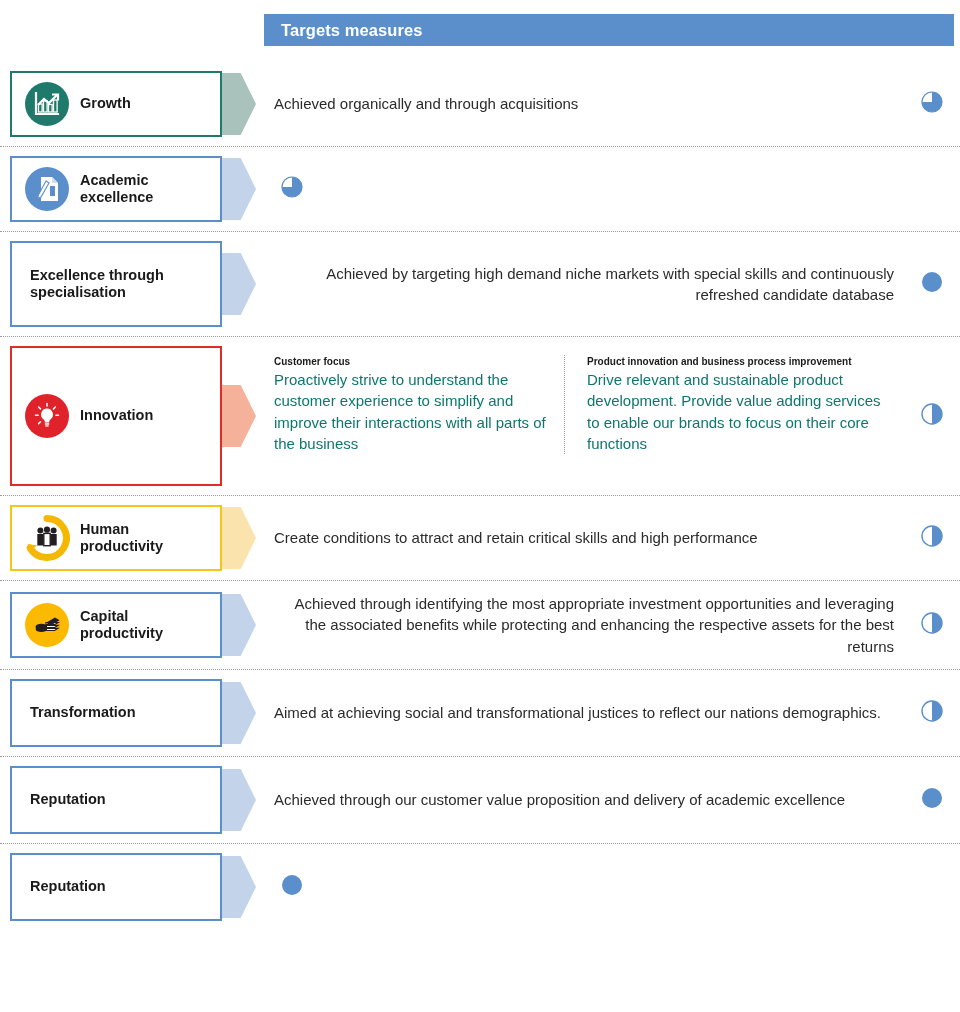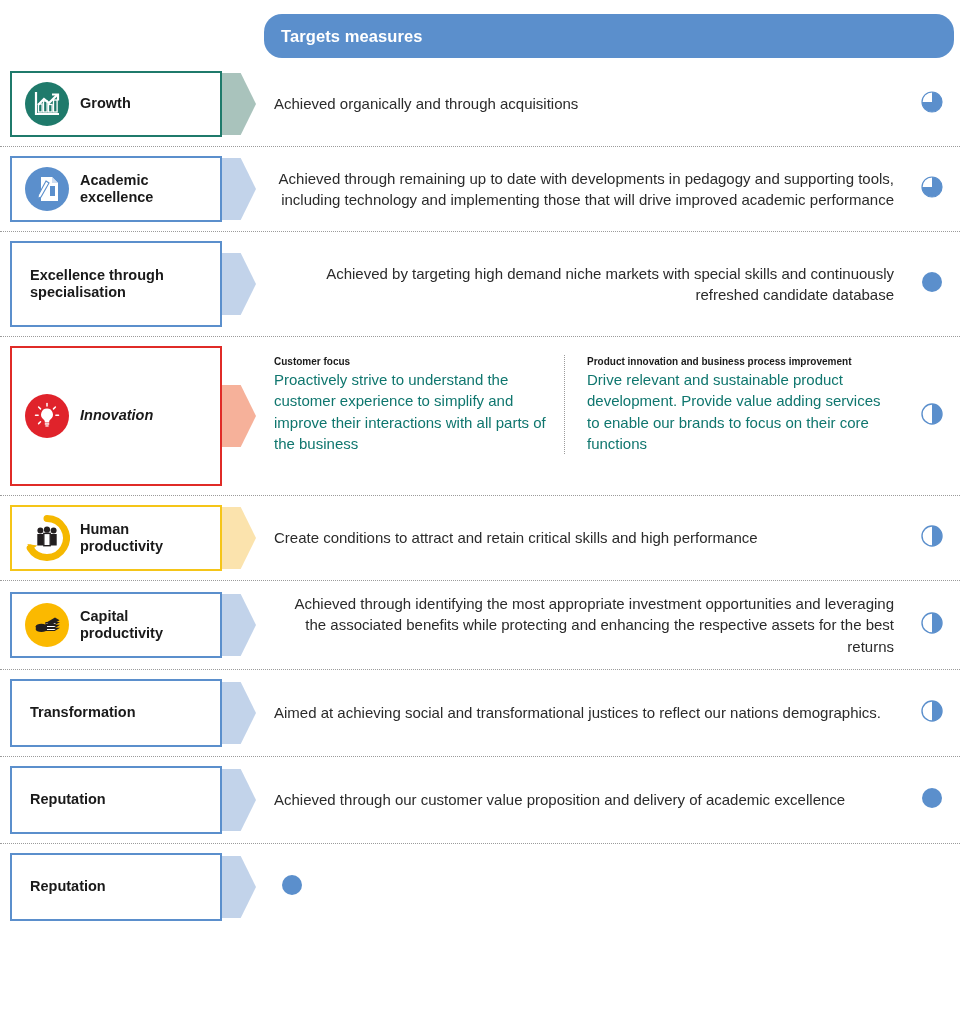--- a/index.html
+++ b/index.html
@@ -15,27 +15,26 @@
     color: #231f20;
     overflow: hidden;
   }
 
   
   .header-bar {
     position: absolute;
     left: 264px;
     top: 14px;
     width: 690px;
-    height: 44px;
+    height: 32px;
     background: #5b8fcc;
     display: flex;
     align-items: center;
     box-sizing: border-box;
     padding-left: 17px;
-    border-radius: 18px;
   }
   .header-title {
     color: #ffffff;
     font-size: 16.5px;
     font-weight: bold;
     letter-spacing: .1px;
   }
 
   
   .rows {
@@ -70,21 +69,21 @@
     border: 2px solid #5b8fcc;
     background: #ffffff;
     min-height: 60px;
     display: flex;
     align-items: center;
     padding: 8px 10px 8px 12px;
     gap: 10px;
   }
   .label-box.teal  { border-color: #1f7a6b; }
   .label-box.blue  { border-color: #5b8fcc; }
-  .label-box.red   { border-color: #e02b27; font-style: italic; }
+  .label-box.red   { border-color: #e02b27; }
   .label-box.yellow{ border-color: #f5c518; }
 
   .label-text {
     font-size: 14.5px;
     font-weight: bold;
     line-height: 1.2;
     color: #1a1a1a;
   }
   .label-box.no-icon { padding-left: 18px; }
 
@@ -222,23 +221,20 @@
             <circle cx="23" cy="23" r="22" fill="#5b8fcc"></circle>
             <path d="M17 11h11l6 6v18H17z" fill="#ffffff"></path>
             <path d="M28 11v6h6" fill="#cfddf0"></path>
             <path d="M26 20h5v10h-5z" fill="#5b8fcc"></path>
             <path d="M22 15l3 2-8 14-3.2 1.6 .6-3.6z" fill="#ffffff" stroke="#5b8fcc" stroke-width="1.1"></path>
           </svg>
         </span>
         <span class="label-text">Academic excellence</span>
       </div>
       <div class="arrow blue"></div>
-    </div>
-    <div class="content-cell">
-      <div class="body-text">Achieved through remaining up to date with developments in pedagogy and supporting tools, including technology and implementing those that will drive improved academic performance</div>
     </div>
     <div class="status-cell">
       <span class="status-dot">
         <svg width="22" height="22" viewBox="0 0 22 22">
           <circle cx="11" cy="11" r="10" fill="#5b8fcc"></circle>
           <path d="M11 11 L11 1 A10 10 0 0 0 1 11 Z" fill="#ffffff"></path>
           <circle cx="11" cy="11" r="10" fill="none" stroke="#5b8fcc" stroke-width="1.2"></circle>
         </svg>
       </span>
     </div>

